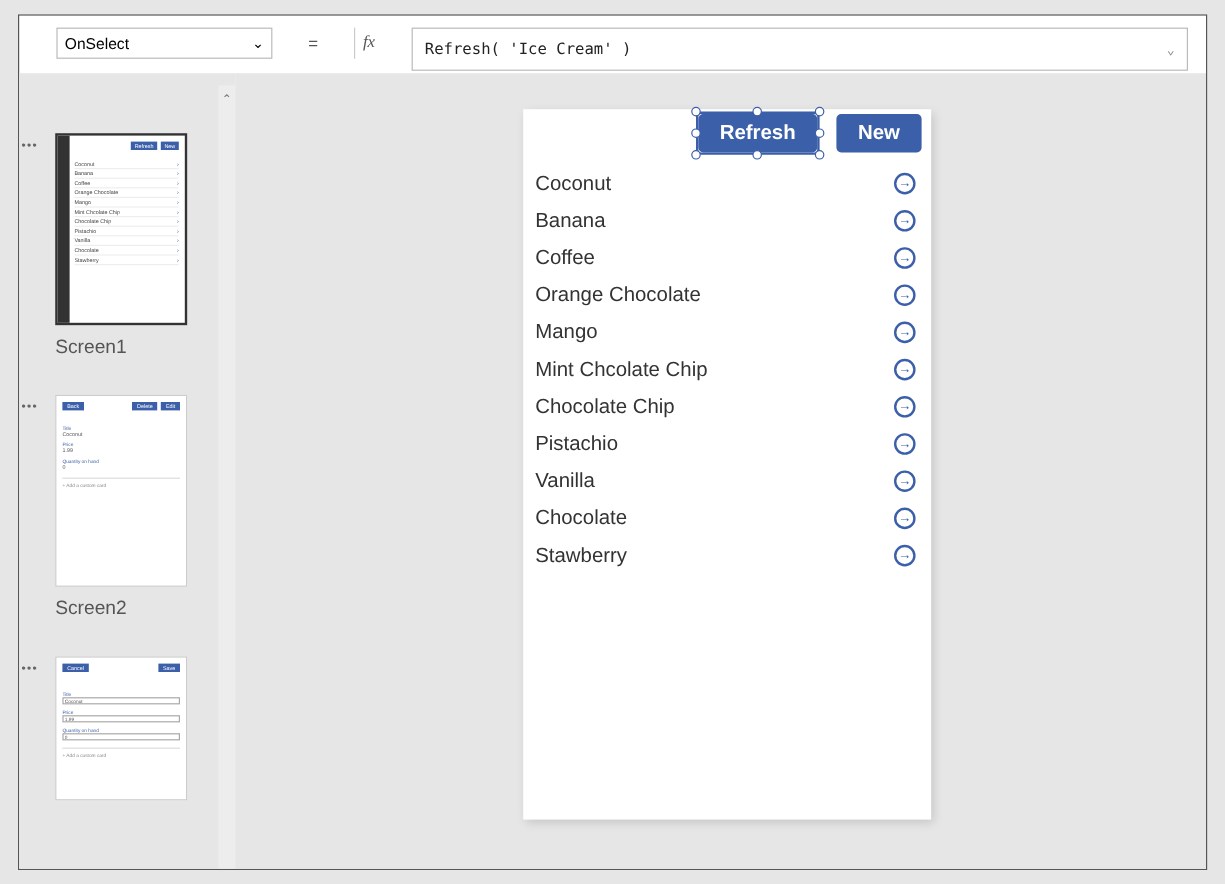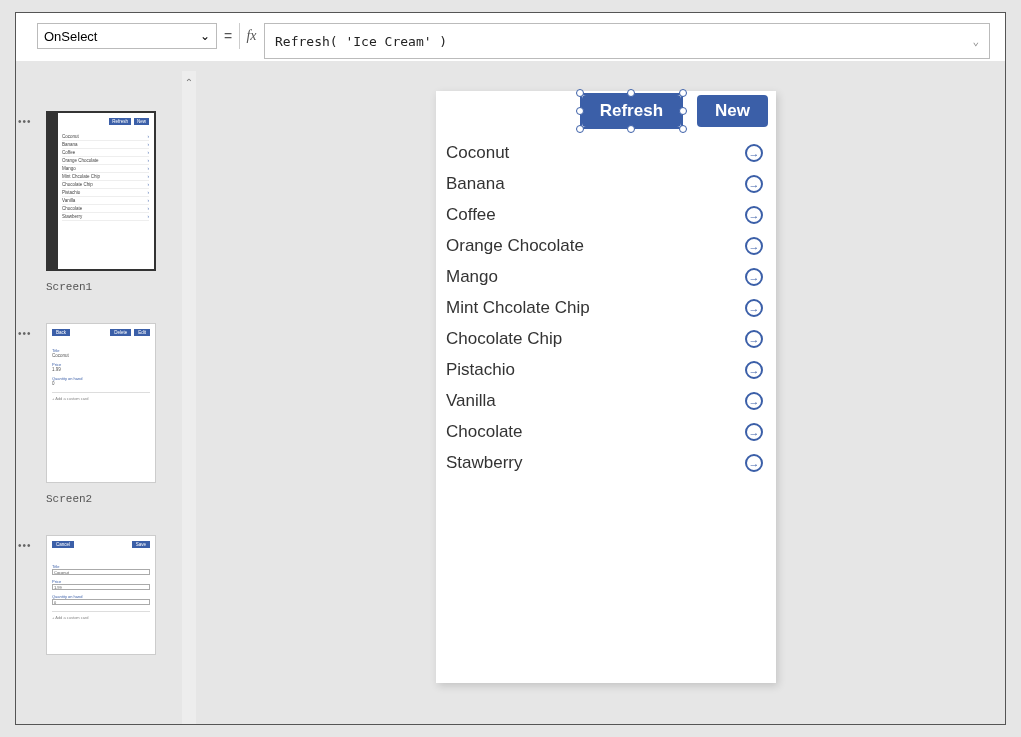--- a/index.html
+++ b/index.html
@@ -16,25 +16,25 @@
     top: 12px;
     left: 15px;
     right: 15px;
     bottom: 12px;
     background: #fff;
     border: 1px solid #555;
   }
   
   .formula-row {
     position: absolute;
-    top: 10px; left: 21px; right: 15px;
+    top: 10px; left: 31px; right: 15px;
     height: 26px;
     display: flex;
     align-items: stretch;
-    gap: 1px;
+    gap: 24px;
   }
   .prop-select {
     width: 180px;
     height: 26px;
     border: 1px solid #bbb;
     background: #fff;
     font-size: 13px;
     padding: 0 6px;
     display: flex;
     align-items: center;
@@ -119,23 +119,22 @@
     height: 160px;
     background: #fff;
     position: relative;
     margin-left: 10px;
     border: 1px solid #ccc;
   }
   .thumb.selected { border: 2px solid #333; }
   .thumb-label {
     margin-top: 10px;
     margin-left: 10px;
-    font-size: 11px;
+    font-size: 16px;
     color: #555;
-    font-family: Liberation Mono, monospace;
   }
   
   .t1-dark { position: absolute; left:0; top:0; bottom:0; width:10px; background:#323232; }
   .t1-btns { position:absolute; top:5px; right:5px; display:flex; gap:3px; }
   .t1-btn { background:#3b5fa8; color:#fff; font-size:4.5px; padding:1px 3px; }
   .t1-list { position:absolute; top:20px; left:14px; right:5px; font-size:4.5px; color:#444; line-height:7px; }
   .t1-list div { border-bottom: 0.5px solid #eee; position:relative; }
   .t1-list div::after { content:'›'; position:absolute; right:0; color:#3b5fa8; }
   
   .t2-btns { position:absolute; top:5px; left:5px; right:5px; display:flex; justify-content:space-between; }

